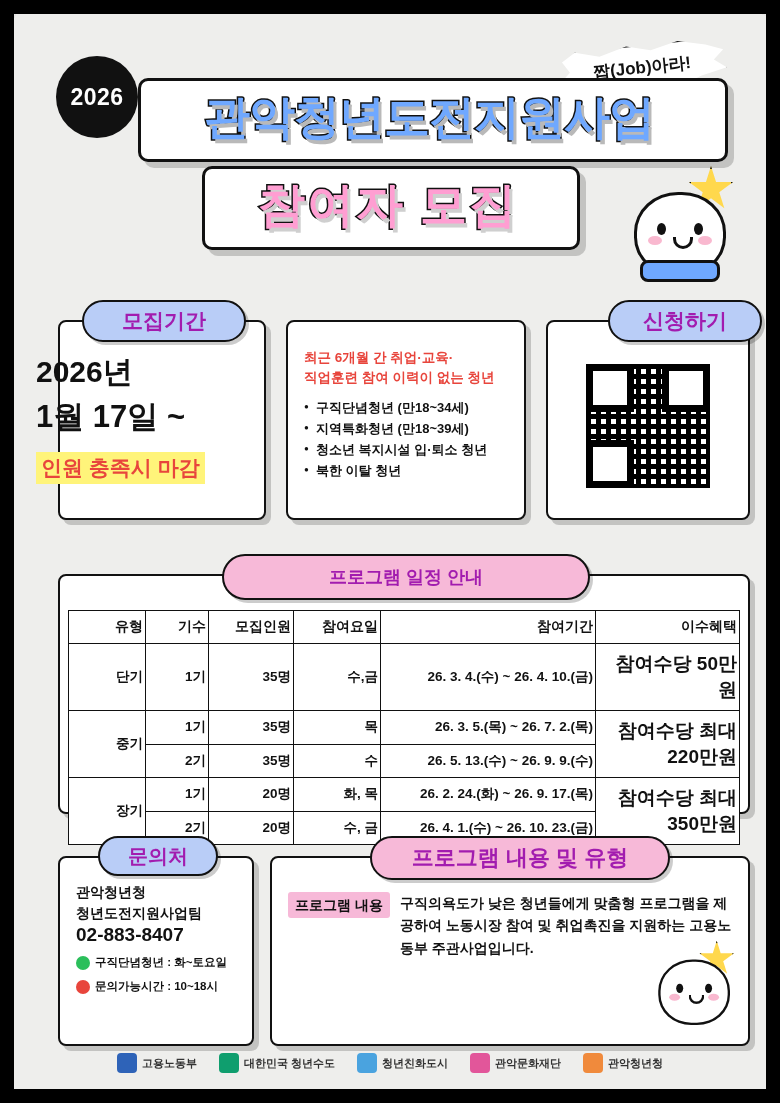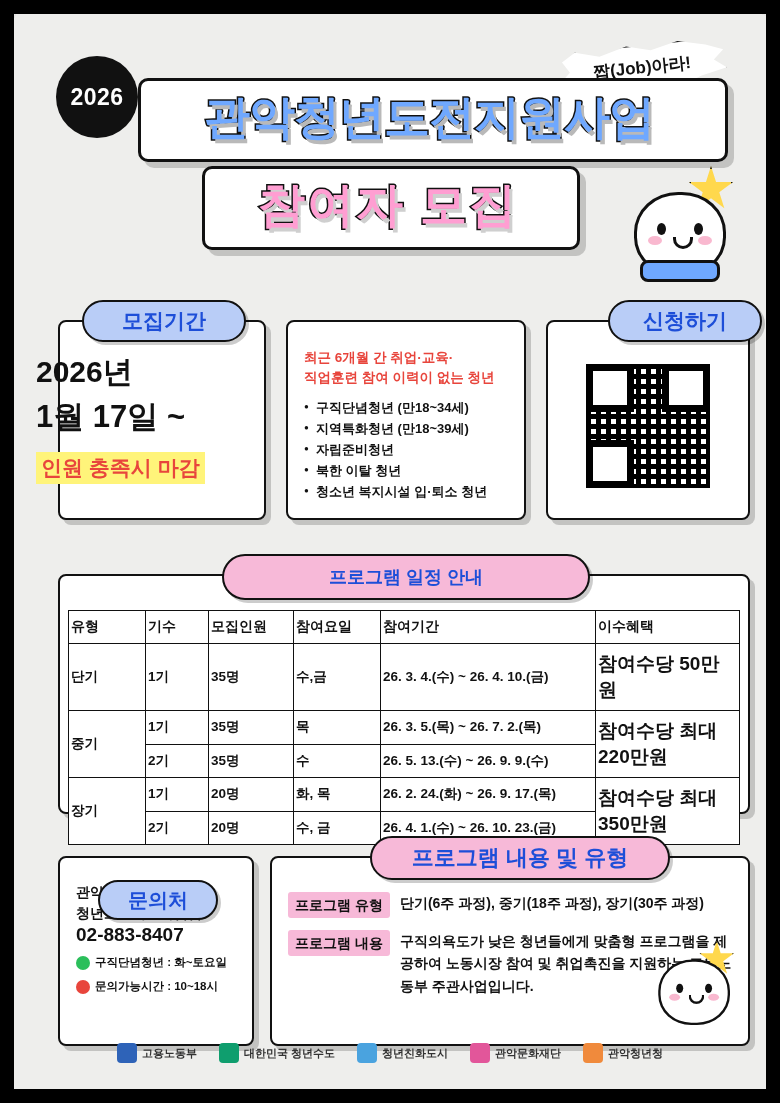--- a/index.html
+++ b/index.html
@@ -73,21 +73,21 @@
     -webkit-text-stroke:3px #111;paint-order:stroke fill;
     text-shadow:3px 4px 0 #cfcfcf;
     display:flex;align-items:center;justify-content:center;
   }
 
   
   .pill{
     position:absolute;
     display:flex;align-items:center;justify-content:center;
     border:2.5px solid #111;border-radius:999px;
-    font-weight:bold;color:#1d4ed8;
+    font-weight:bold;color:#a21caf;
     box-shadow:3px 3px 0 rgba(0,0,0,.2);
     z-index:5;
   }
   .pill.blue{background:#b9cdf7;}
   .pill.pink{background:#f7b9d8;}
 
   
   .card{
     position:absolute;background:#fff;border:2.5px solid #111;border-radius:8px;
     box-shadow:5px 5px 0 rgba(0,0,0,.18);
@@ -136,28 +136,28 @@
   .qr-bl{position:absolute;left:0;bottom:0;width:34px;height:34px;border:7px solid #000;background:#fff;}
 
   
   #card-schedule{left:44px;top:560px;width:692px;height:240px;}
   #pill-schedule{left:208px;top:540px;width:364px;height:42px;font-size:18px;}
   table.sched{
     position:absolute;left:54px;top:596px;width:672px;border-collapse:collapse;
     font-size:13.5px;
   }
   table.sched th,table.sched td{
-    border:1px solid #111;text-align:left;padding:7px 2px;color:#111;font-weight:bold;
+    border:1px solid #111;text-align:right;padding:7px 2px;color:#111;font-weight:bold;
     background:#fff;
   }
   table.sched th{font-size:14px;}
   td.benefit{color:#e8453c;font-size:19px;}
 
   
-  #pill-contact{left:84px;top:866px;width:116px;height:36px;font-size:20px;}
+  #pill-contact{left:84px;top:822px;width:116px;height:36px;font-size:20px;}
   #card-contact{left:44px;top:842px;width:196px;height:190px;padding:24px 10px 10px 16px;}
   .contact-line{font-size:14px;color:#111;line-height:1.5;font-weight:bold;}
   .contact-tel{font-size:19px;font-weight:bold;color:#111;}
   .contact-sub{font-size:11.5px;color:#111;margin-top:9px;display:flex;align-items:center;gap:5px;font-weight:bold;}
   .dot{width:14px;height:14px;border-radius:50%;display:inline-block;flex:0 0 auto;}
   .dot.green{background:#2bbf5b;}
   .dot.red{background:#e8453c;}
 
   
   #pill-program{left:356px;top:822px;width:296px;height:40px;font-size:22px;}
@@ -165,21 +165,21 @@
   .prow{display:flex;gap:10px;margin-bottom:12px;}
   .plabel{
     background:#f7b9d8;color:#111;font-weight:bold;font-size:14px;
     padding:3px 7px;border-radius:3px;white-space:nowrap;height:20px;line-height:20px;
   }
   .ptext{font-size:14px;color:#111;line-height:1.6;font-weight:bold;}
 
   
   .footer{
     position:absolute;left:0;right:0;bottom:16px;height:40px;
-    display:flex;align-items:center;justify-content:center;gap:22px;
+    display:flex;align-items:flex-end;justify-content:center;gap:22px;
   }
   .logo{display:flex;align-items:center;gap:5px;font-size:11px;font-weight:bold;color:#333;}
   .logo .mark{width:20px;height:20px;border-radius:4px;}
   .m-blue{background:#2e63b8;}
   .m-green{background:#0f9e6e;}
   .m-sky{background:#4aa3df;}
   .m-pink{background:#e2569a;}
   .m-orange{background:#f08a3c;}
 
   
@@ -235,23 +235,22 @@
     <div class="period-line" id="period-d">1월 17일 ~</div>
     <div id="period-note">인원 충족시 마감</div>
 
     <div class="card" id="card-target">
       <div class="target-head">
         최근 6개월 간 취업·교육·<br>직업훈련 참여 이력이 없는 청년
       </div>
       <ul class="target-list">
         <li>구직단념청년 (만18~34세)</li>
         <li>지역특화청년 (만18~39세)</li>
-        <li>자립준비청년</li>
+        <li>청소년 복지시설 입·퇴소 청년</li>
         <li>북한 이탈 청년</li>
-        <li>청소년 복지시설 입·퇴소 청년</li>
       </ul>
     </div>
 
     <div class="card" id="card-apply">
       <div class="qr">
         <div class="qr-bl"></div>
       </div>
     </div>
     <div class="pill blue" id="pill-apply">신청하기</div>
 
@@ -317,24 +316,20 @@
         <span>구직단념청년 : 화~토요일</span>
       </div>
       <div class="contact-sub">
         <span class="dot red"></span>
         <span>문의가능시간 : 10~18시</span>
       </div>
     </div>
     <div class="pill blue" id="pill-contact">문의처</div>
 
     <div class="card" id="card-program">
-      <div class="prow">
-        <div class="plabel">프로그램 유형</div>
-        <div class="ptext">단기(6주 과정), 중기(18주 과정), 장기(30주 과정)</div>
-      </div>
       <div class="prow">
         <div class="plabel">프로그램 내용</div>
         <div class="ptext">구직의욕도가 낮은 청년들에게 맞춤형 프로그램을 제공하여 노동시장 참여 및 취업촉진을 지원하는 고용노동부 주관사업입니다.</div>
       </div>
     </div>
     <div class="pill pink" id="pill-program">프로그램 내용 및 유형</div>
 
     <div class="mascot" id="mascot2">
       <div class="m-star"></div>
       <div class="m-body">

